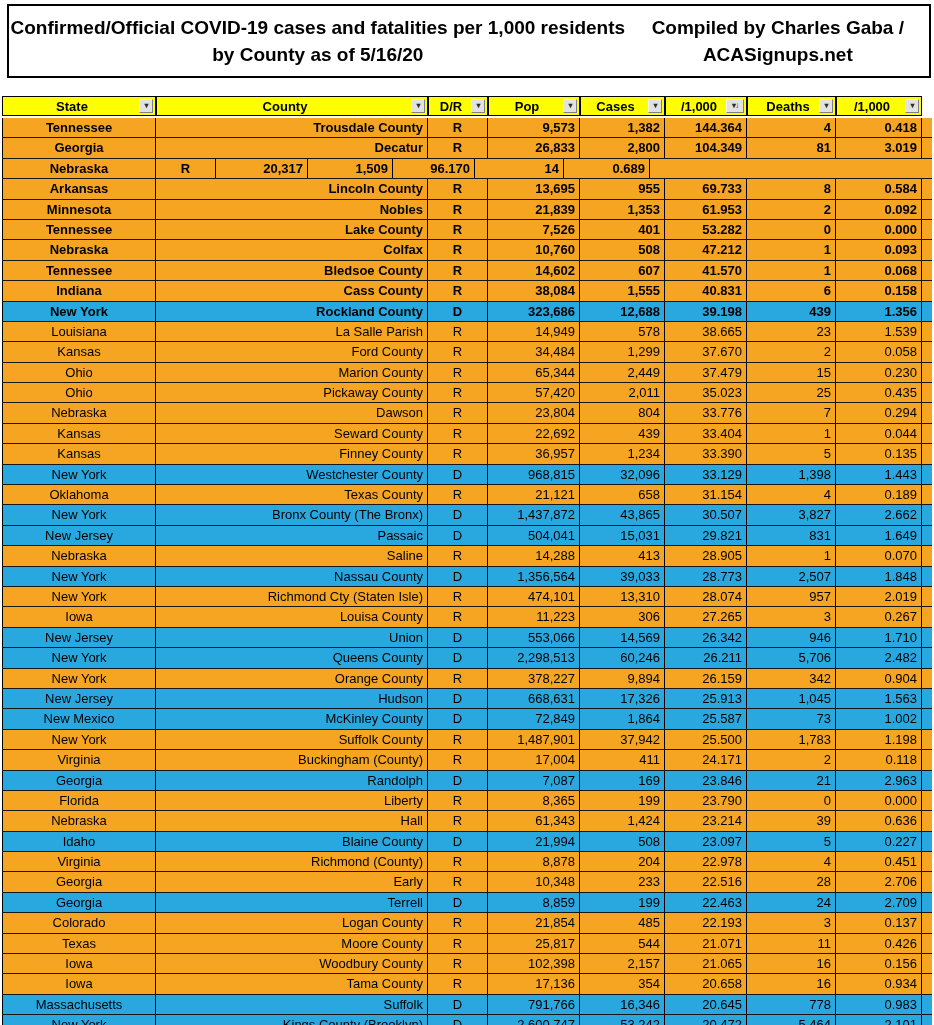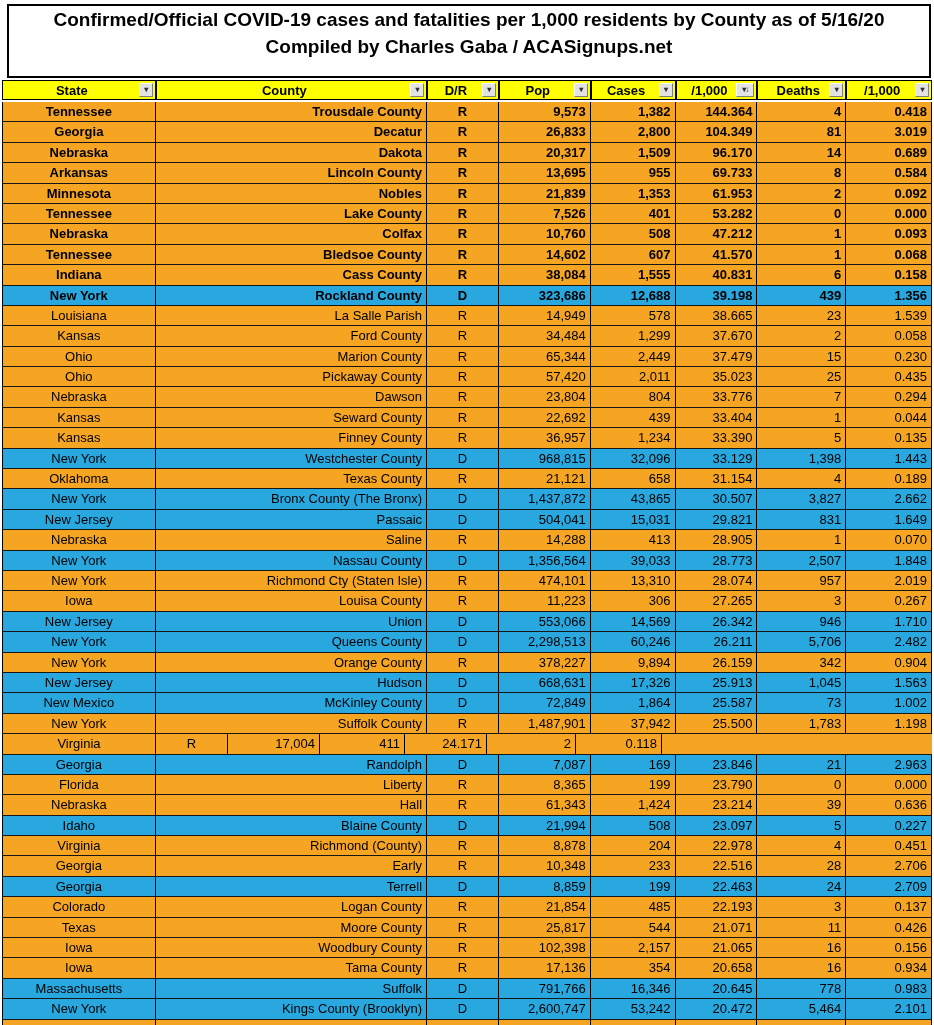--- a/index.html
+++ b/index.html
@@ -6,25 +6,25 @@
   html, body { margin: 0; padding: 0; }
   body {
     width: 934px; height: 1025px; overflow: hidden;
     background: #ffffff; color: #000;
     font-family: "Liberation Sans", sans-serif;
   }
   .top-strip { height: 4px; background: #fff; border-bottom: 0; }
   .title-box {
     margin: 0 3px 0 7px; height: 74px;
     border: 2px solid #000; background: #fff;
-    display: flex; flex-direction: column; justify-content: flex-start; align-items: center;
+    display: flex; flex-direction: row; justify-content: flex-start; align-items: center;
     text-align: center; font-weight: bold; font-size: 19px; line-height: 27px;
   }
   .sheet { margin: 0 2px; }
-  .header-row { display: flex; margin-top: 2px; border-radius: 9px; }
+  .header-row { display: flex; margin-top: 18px; border-radius: 9px; }
   .hcell {
     position: relative; height: 20px;
     background: var(--header-bg, #FFFF00);
     border: 1px solid #000;
     font-weight: bold; font-size: 13px; line-height: 17px;
     display: flex; align-items: center; justify-content: center;
     padding: 0 16px 0 2px; white-space: nowrap;
   }
   .fbtn {
     position: absolute; right: 2px; top: 2px;
@@ -44,21 +44,21 @@
     font-size: 13px; line-height: 19px;
     border-right: 1px solid #000;
     padding: 0 4px; overflow: hidden; white-space: nowrap;
   }
   .cell:first-child { border-left: 1px solid #000; }
   .al { text-align: center; }
   .ar { text-align: right; }
   .ac { text-align: center; }
   .c0 { width: 154px; }
   .c1 { width: 272px; }
-  .c2 { width: 72px; }
+  .c2 { width: 60px; }
   .c3 { width: 92px; }
   .c4 { width: 85px; }
   .c5 { width: 82px; }
   .c6 { width: 89px; padding-left: 9px; }
   .c7 { width: 86px; }
 </style>
 </head>
 <body style="--rep: #F6A522; --dem: #29A8E0; --header-bg: #FFFF00;">
 
 <div class="top-strip"></div>
@@ -119,21 +119,20 @@
         <div class="cell c1 ar">Decatur</div>
         <div class="cell c2 ac">R</div>
         <div class="cell c3 ar">26,833</div>
         <div class="cell c4 ar">2,800</div>
         <div class="cell c5 ar">104.349</div>
         <div class="cell c6 ar">81</div>
         <div class="cell c7 ar">3.019</div>
       </div>
       <div class="row rep bold">
         <div class="cell c0 al">Nebraska</div>
-        <div class="cell c1 ar">Dakota</div>
         <div class="cell c2 ac">R</div>
         <div class="cell c3 ar">20,317</div>
         <div class="cell c4 ar">1,509</div>
         <div class="cell c5 ar">96.170</div>
         <div class="cell c6 ar">14</div>
         <div class="cell c7 ar">0.689</div>
       </div>
       <div class="row rep bold">
         <div class="cell c0 al">Arkansas</div>
         <div class="cell c1 ar">Lincoln County</div>
@@ -409,20 +408,21 @@
         <div class="cell c1 ar">Suffolk County</div>
         <div class="cell c2 ac">R</div>
         <div class="cell c3 ar">1,487,901</div>
         <div class="cell c4 ar">37,942</div>
         <div class="cell c5 ar">25.500</div>
         <div class="cell c6 ar">1,783</div>
         <div class="cell c7 ar">1.198</div>
       </div>
       <div class="row rep">
         <div class="cell c0 al">Virginia</div>
+        <div class="cell c1 ar">Buckingham (County)</div>
         <div class="cell c2 ac">R</div>
         <div class="cell c3 ar">17,004</div>
         <div class="cell c4 ar">411</div>
         <div class="cell c5 ar">24.171</div>
         <div class="cell c6 ar">2</div>
         <div class="cell c7 ar">0.118</div>
       </div>
       <div class="row dem">
         <div class="cell c0 al">Georgia</div>
         <div class="cell c1 ar">Randolph</div>

